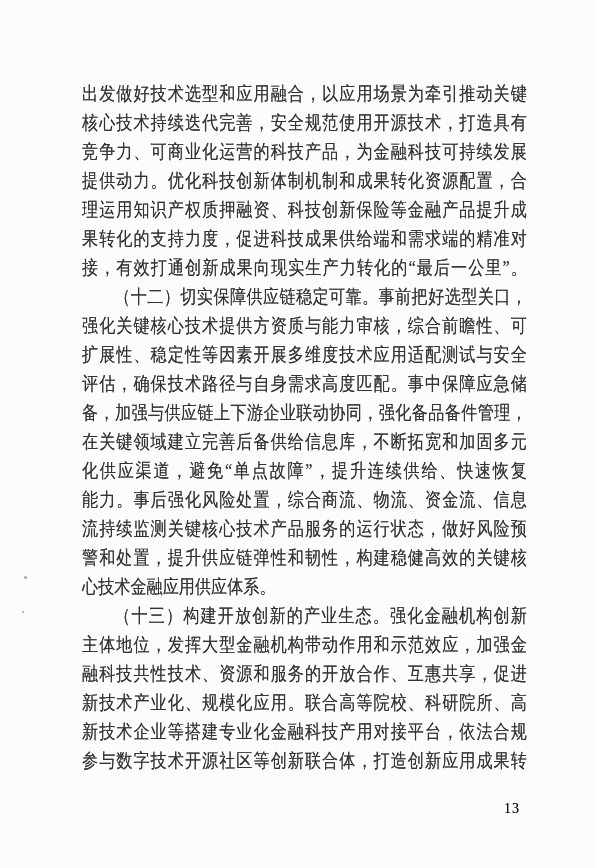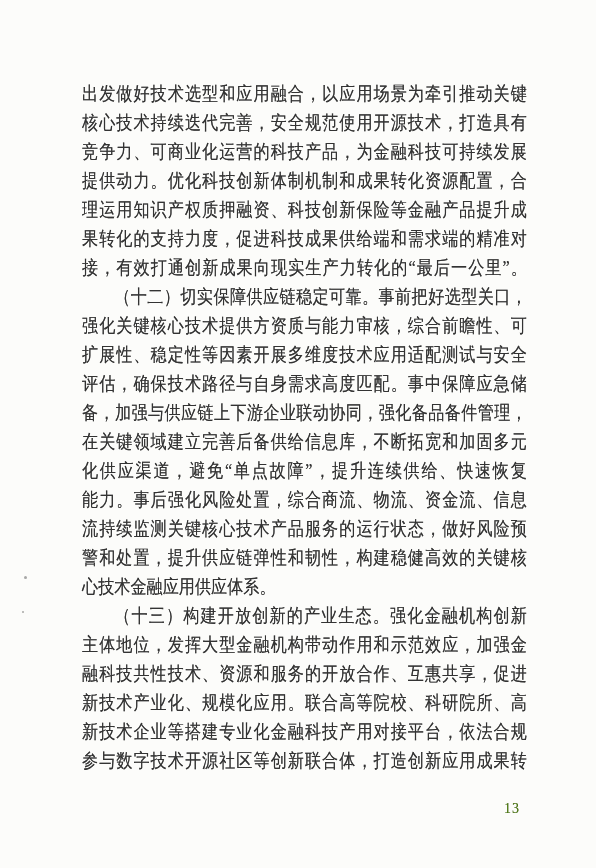--- a/index.html
+++ b/index.html
@@ -44,21 +44,21 @@
     text-align: left;
     text-align-last: left;
     -moz-text-align-last: left;
   }
   .page-number {
     position: absolute;
     left: 504px;
     top: 801px;
     font-size: 14px;
     letter-spacing: 1px;
-    color: #4d7c0f;
+    color: #000000;
     text-shadow: 0 0 0.5px rgba(70, 70, 70, 0.6);
   }
   .speck {
     position: absolute;
     width: 3px;
     height: 3px;
     border-radius: 50%;
     background: rgba(40, 40, 40, 0.4);
   }
   .speck-1 { left: 24px; top: 576px; }

